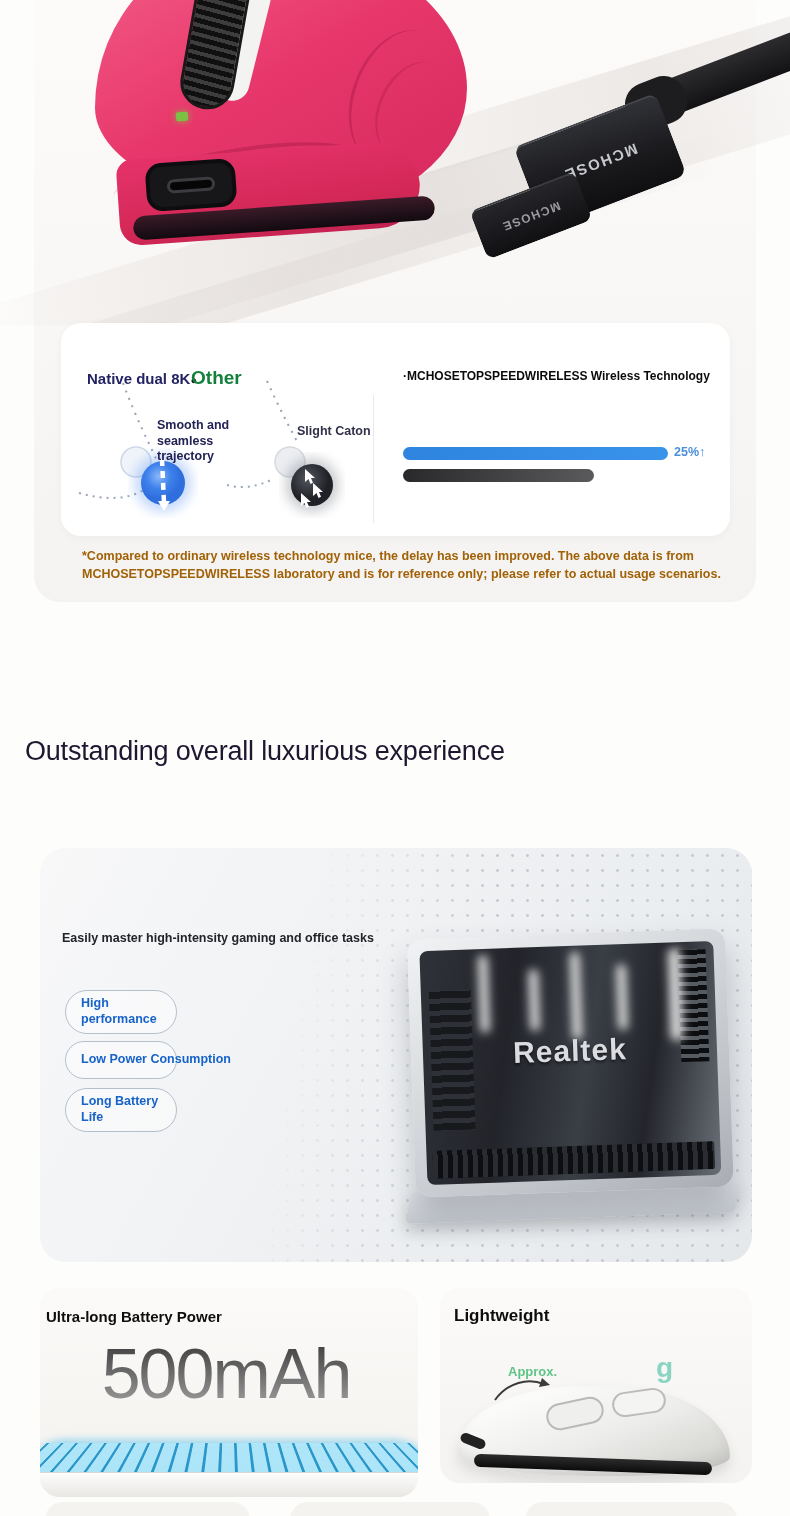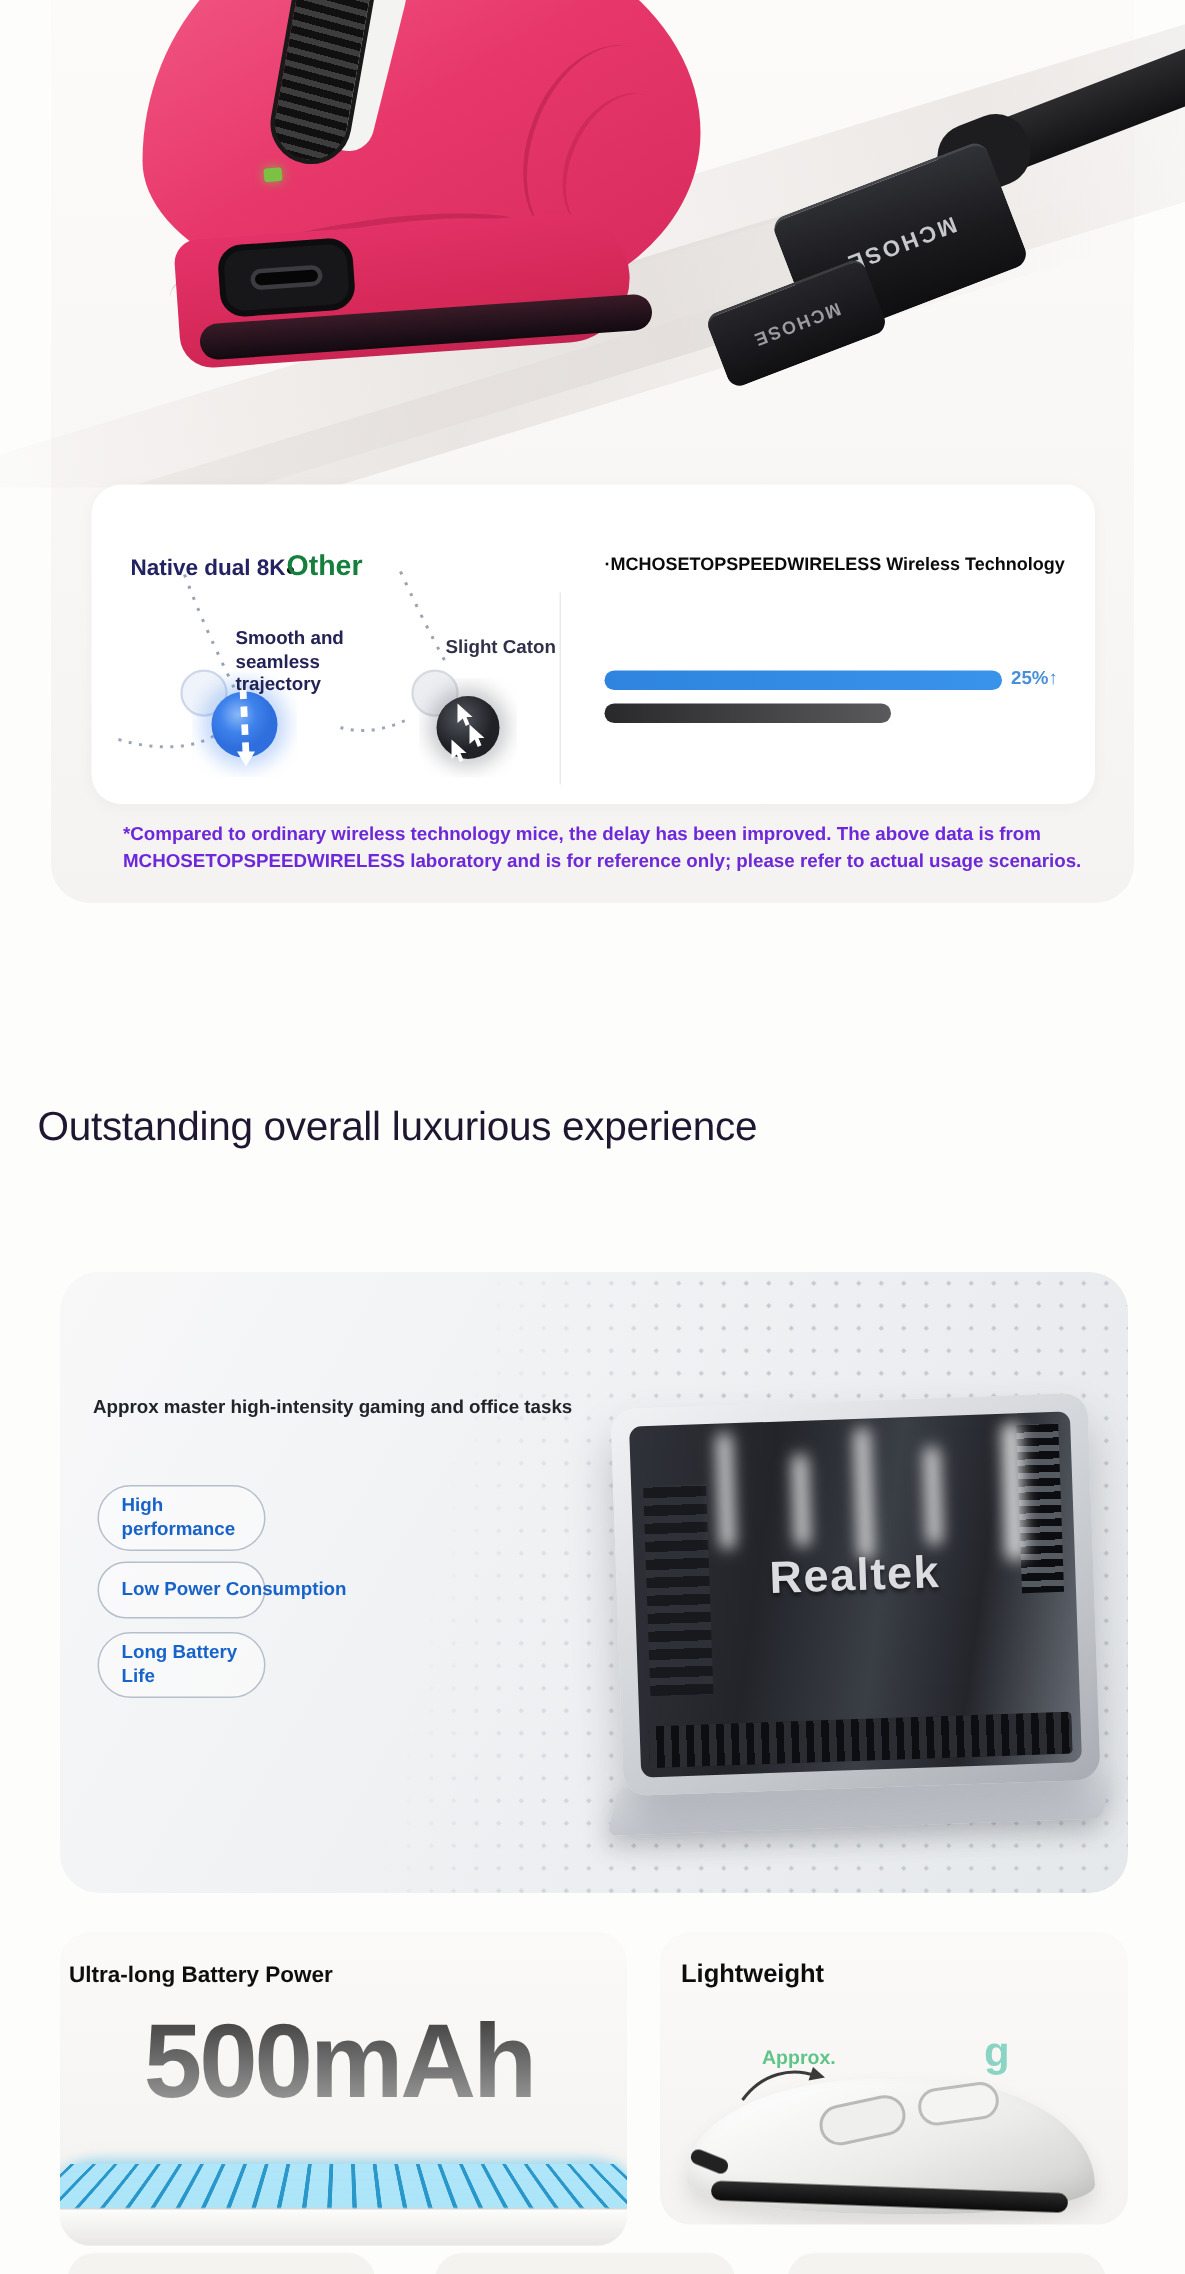--- a/index.html
+++ b/index.html
@@ -64,21 +64,21 @@
   .cmp-divider { position:absolute; left:312px; top:72px; width:1px; height:128px; background:#e9e9ea; }
   .cmp-right { position:absolute; left:342px; top:0; width:327px; height:213px; }
   .cmp-right .r-title { position:absolute; left:0; top:46px; font-size:12px; font-weight:bold; color:#0b0b0b; white-space:nowrap; }
   .cmp-right .r-sub { position:absolute; left:0; top:70px; width:160px; font-size:14px; font-weight:bold; color:#18181a; line-height:1.22; }
   .bar-track { position:absolute; left:0; width:265px; height:13px; }
   .bar-track.t1 { top:124px; } .bar-track.t2 { top:146px; }
   .bar { height:13px; border-radius:7px; }
   .bar.blue { background:linear-gradient(90deg,#2e84de,#3a93ea); }
   .bar.dark { background:linear-gradient(90deg,#29292b,#5a5a5c); }
   .bar-label { position:absolute; left:271px; top:122px; font-size:12.5px; font-weight:bold; color:#4a90d9; white-space:nowrap; }
-  .disclaimer { position:absolute; left:82px; top:548px; width:648px; font-size:12.5px; font-weight:bold; color:#6d28d9; line-height:1.42; }
+  .disclaimer { position:absolute; left:82px; top:548px; width:648px; font-size:12.5px; font-weight:bold; color:#a16207; line-height:1.42; }
 
   
   .section-heading { position:absolute; left:25px; top:736px; font-size:27px; font-weight:normal; color:#1f1630; letter-spacing:-.2px; }
 
   
   .chip-card { position:absolute; left:40px; top:848px; width:712px; height:414px; border-radius:26px; overflow:hidden;
     background:linear-gradient(120deg,#f8f8f9 0%,#eff1f3 45%,#e5e8eb 100%); }
   .chip-card::before { content:""; position:absolute; inset:0; border-radius:inherit;
     background-image:radial-gradient(#c6c9cf 1.3px, transparent 1.5px); background-size:15px 15px;
     -webkit-mask-image:linear-gradient(100deg, transparent 36%, #000 58%); mask-image:linear-gradient(100deg, transparent 36%, #000 58%); }
@@ -105,21 +105,21 @@
   .pillar { position:absolute; top:6px; width:10px; background:rgba(255,255,255,.8); filter:blur(5px); border-radius:5px; }
   .pl1 { left:58px; height:78px; } .pl2 { left:108px; height:62px; top:22px; } .pl3 { left:150px; height:88px; }
   .pl4 { left:196px; height:66px; top:20px; } .pl5 { left:248px; height:92px; width:13px; }
   .chip-brand { position:absolute; left:0; right:0; top:88px; text-align:center; font-size:30px; font-weight:bold;
     color:#dadce0; letter-spacing:1px; text-shadow:0 2px 3px rgba(0,0,0,.55); }
 
   
   .batt-card { position:absolute; left:40px; top:1288px; width:378px; height:209px; border-radius:20px; overflow:hidden;
     background:linear-gradient(180deg,#fbfaf8,#f4f2ef); }
   .batt-title { position:absolute; left:6px; top:20px; font-size:15px; font-weight:bold; color:#0e0e0e; }
-  .batt-cap { position:absolute; left:0; right:6px; top:46px; text-align:center; font-size:70px; font-weight:bold; letter-spacing:-2px;
+  .batt-cap { position:absolute; left:0; right:6px; top:46px; text-align:center; font-size:70px; font-weight:normal; letter-spacing:-2px;
     background:linear-gradient(180deg,#404040 12%,#9a9a9a 88%); -webkit-background-clip:text; background-clip:text;
     -webkit-text-fill-color:transparent; color:#5c5c5c; }
   .batt-grid { position:absolute; left:-26px; right:-26px; top:126px; height:60px;
     background:repeating-linear-gradient(90deg, rgba(38,148,200,.95) 0 3px, rgba(176,230,249,.95) 3px 17px),
                repeating-linear-gradient(0deg, rgba(38,148,200,.45) 0 2px, rgba(120,205,240,.25) 2px 12px),
                linear-gradient(180deg,#bfe9f8,#56bfe8);
     transform:perspective(260px) rotateX(52deg); transform-origin:50% 100%;
     box-shadow:0 -8px 18px rgba(86,191,232,.55); }
   .batt-base { position:absolute; left:-8px; right:-8px; top:184px; height:26px; border-top:1px solid #d8d7d4;
     background:linear-gradient(180deg,#fdfdfc,#e7e6e3),
@@ -241,21 +241,21 @@
         <div class="bar dark" style="width: 72%;"></div>
       </div>
     </div>
   </div>
 
   <div class="disclaimer">*Compared to ordinary wireless technology mice, the delay has been improved. The above data is from MCHOSETOPSPEEDWIRELESS laboratory and is for reference only; please refer to actual usage scenarios.</div>
 
   <div class="section-heading">Outstanding overall luxurious experience</div>
 
   <div class="chip-card">
-    <div class="chip-sub">Approx master high-intensity gaming and office tasks</div>
+    <div class="chip-sub">Easily master high-intensity gaming and office tasks</div>
     <div class="pill p1">
         <span>High performance</span>
       </div>
     <div class="pill p2">
         <span>Low Power Consumption</span>
       </div>
     <div class="pill p3">
         <span>Long Battery Life</span>
       </div>
 

